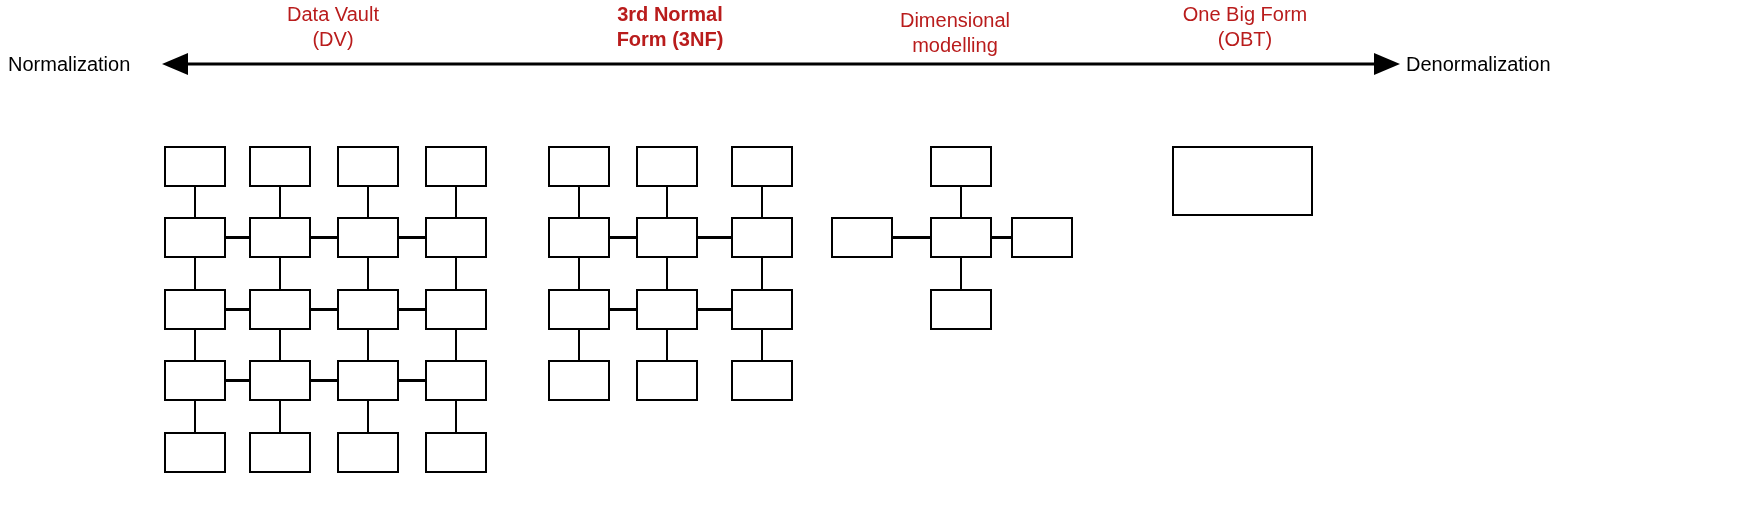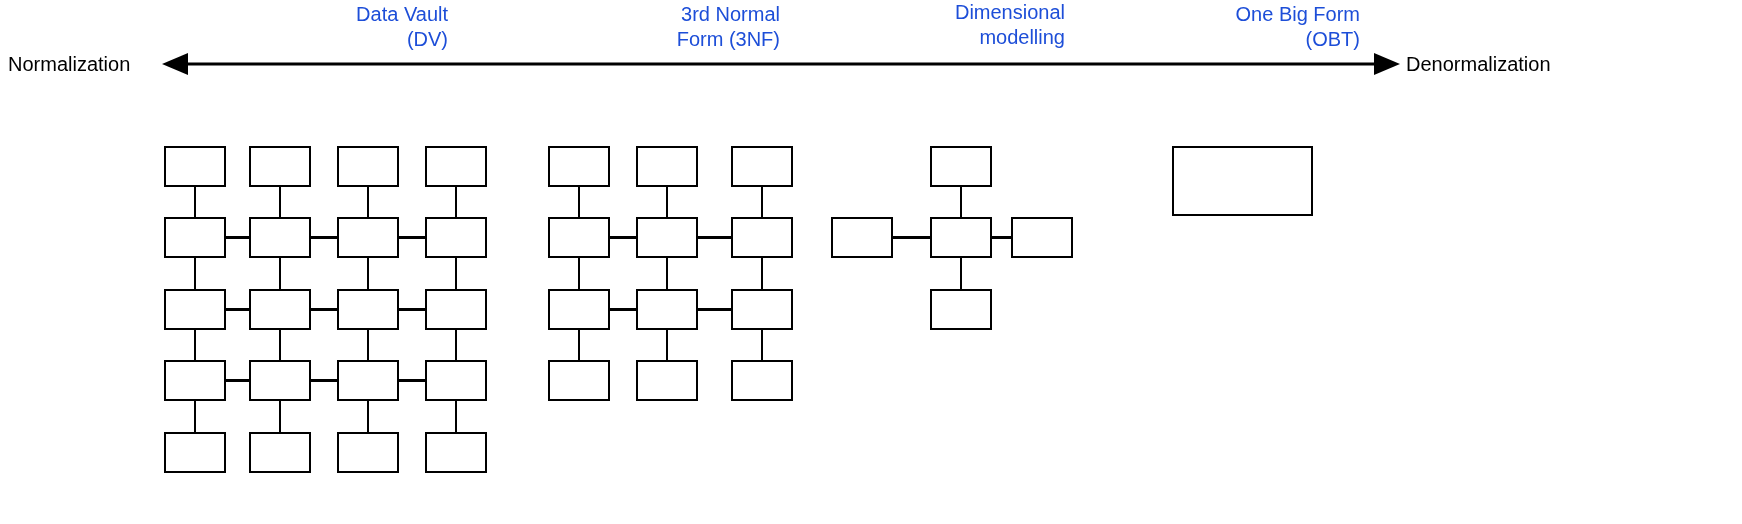--- a/index.html
+++ b/index.html
@@ -28,27 +28,27 @@
     white-space: nowrap;
     color: #000;
   }
   #label-normalization { left: 8px;  top: 52px; }
   #label-denormalization { left: 1406px; top: 52px; }
 
   .stage-label {
     position: absolute;
     font-size: 20px;
     line-height: 25px;
-    text-align: right;
+    text-align: center;
     white-space: pre-line;
-    color: #1d4ed8;
+    color: #b91c1c;
   }
   #stage-dv   { left: 218px;  top: 2px;  width: 230px; }
-  #stage-3nf  { left: 560px;  top: 2px;  width: 220px; }
-  #stage-dim  { left: 845px;  top: 0;  width: 220px; }
+  #stage-3nf  { left: 560px;  top: 2px;  width: 220px; font-weight: bold; }
+  #stage-dim  { left: 845px;  top: 8px;  width: 220px; }
   #stage-obt  { left: 1130px; top: 2px;  width: 230px; }
 
   
   #spectrum-arrow {
     position: absolute;
     left: 160px;
     top: 48px;
     width: 1242px;
     height: 32px;
   }

